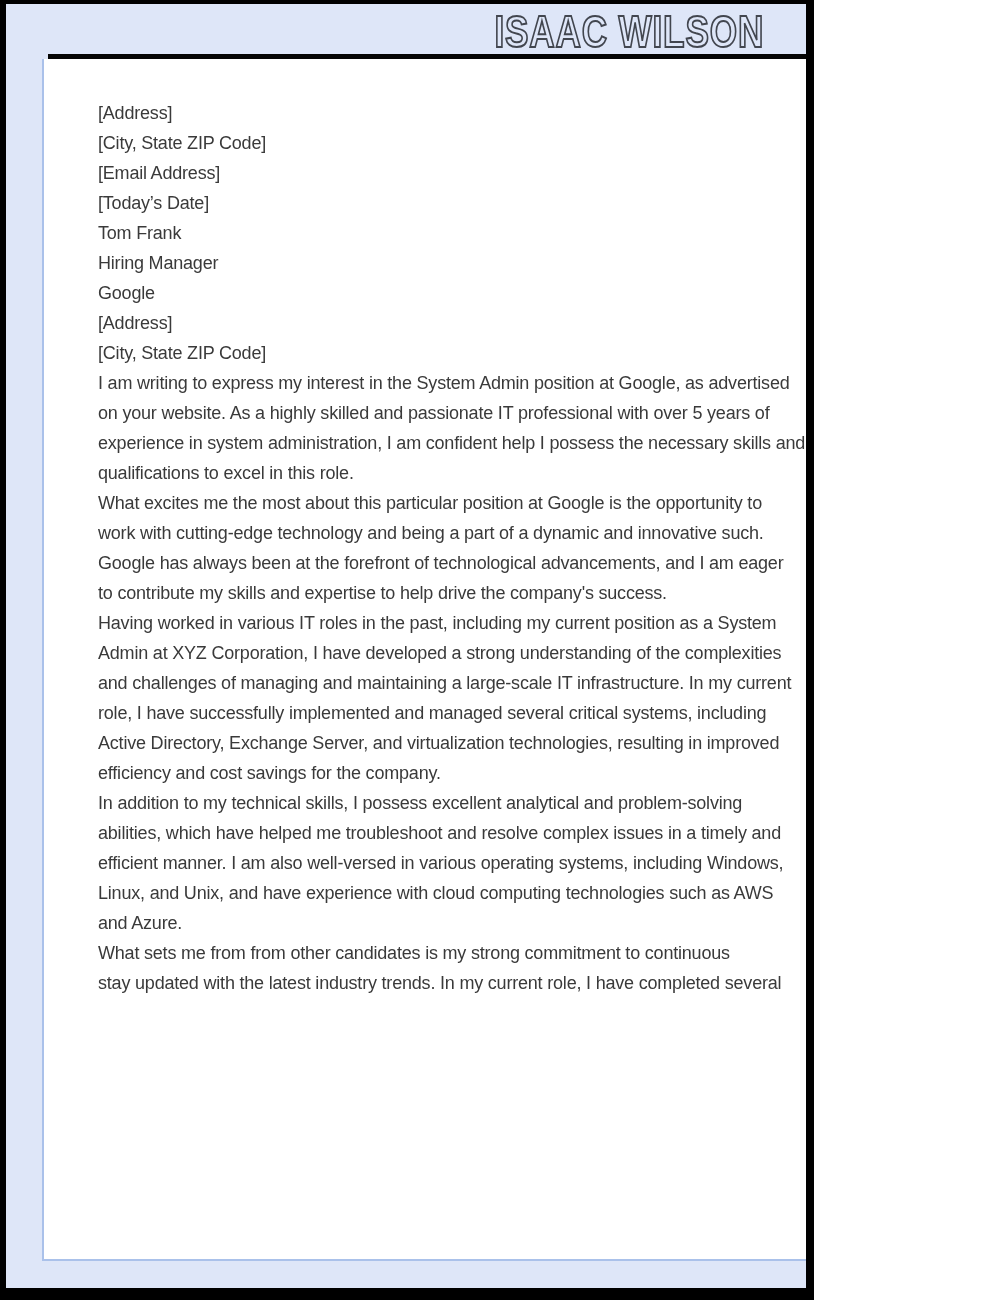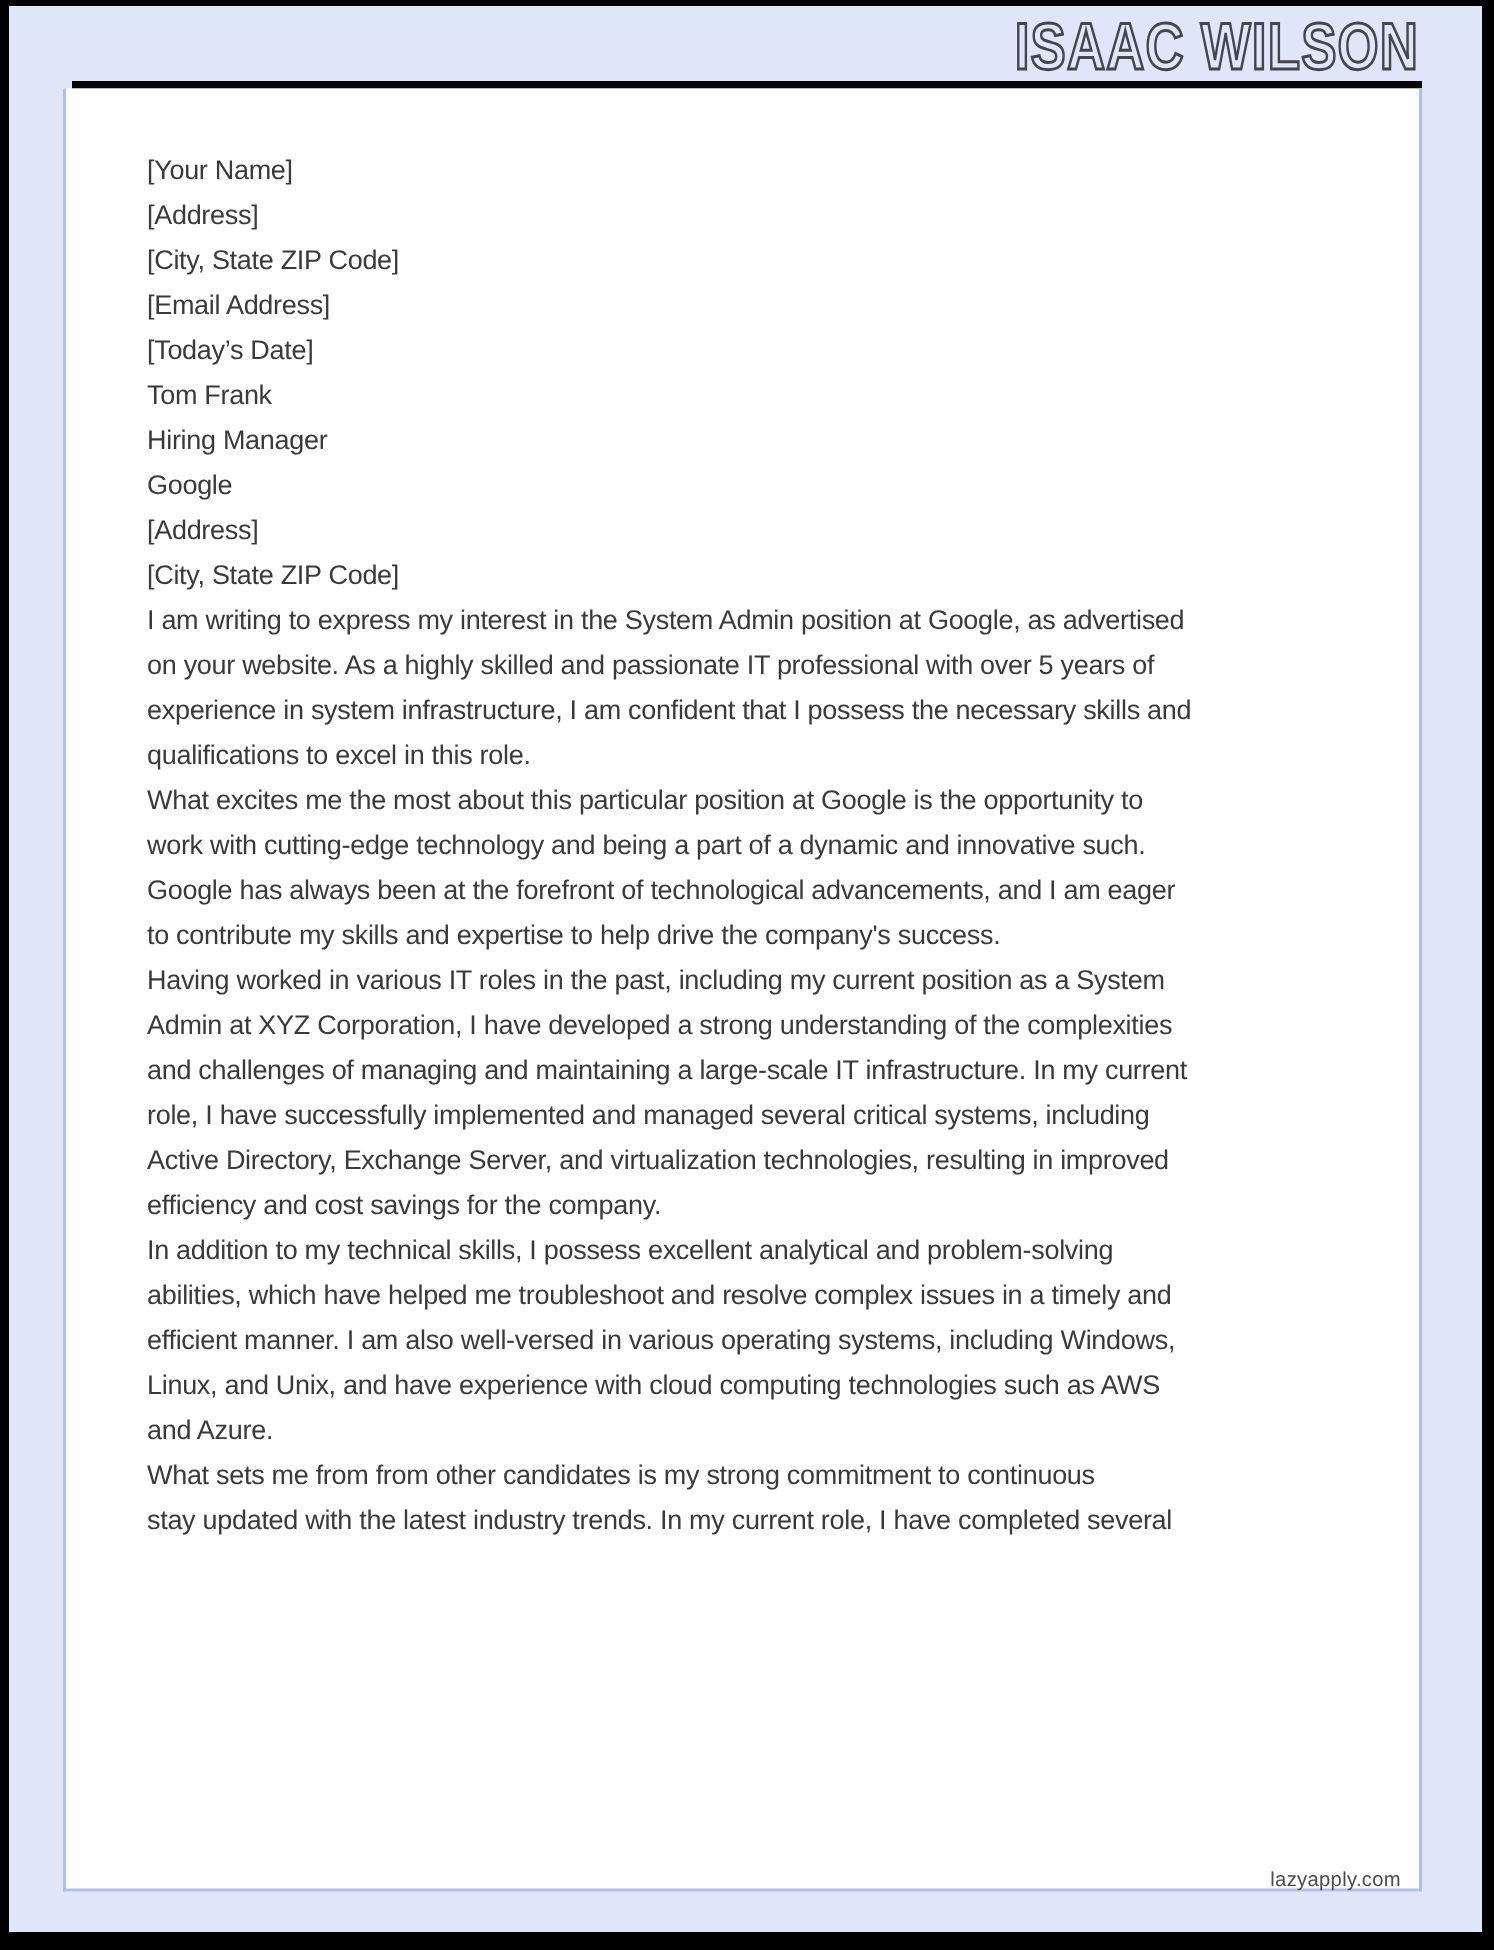--- a/index.html
+++ b/index.html
@@ -3,21 +3,21 @@
 <meta charset="utf-8">
 <style>
   * { margin: 0; padding: 0; box-sizing: border-box; }
   html, body { background: #ffffff; }
   body {
     width: 996px; height: 1300px;
     font-family: "Liberation Sans", sans-serif;
   }
   .canvas {
     position: relative;
-    width: 996px; height: 1300px;
+    width: 814px; height: 1300px;
     background: #dee6f8;
     border: solid #000000;
     border-width: 4px 8px 12px 6px;
     overflow: hidden;
   }
   .header-name {
     position: absolute;
     top: 5px; right: 42px;
     font-size: 44px; line-height: 46px;
     font-weight: 600;
@@ -71,40 +71,39 @@
 
   <div class="header-name">ISAAC WILSON</div>
 
   <div class="header-rule"></div>
 
   <div class="page">
 
     <div class="watermark">lazyapply.com</div>
 
     <div class="block first">
-      <div class="line">[Your Name]</div>
       <div class="line">[Address]</div>
       <div class="line">[City, State ZIP Code]</div>
       <div class="line">[Email Address]</div>
       <div class="line">[Today’s Date]</div>
     </div>
 
     <div class="block">
       <div class="line">Tom Frank</div>
       <div class="line">Hiring Manager</div>
       <div class="line">Google</div>
       <div class="line">[Address]</div>
       <div class="line">[City, State ZIP Code]</div>
     </div>
 
 
     <div class="block">
       <div class="line">I am writing to express my interest in the System Admin position at Google, as advertised</div>
       <div class="line">on your website. As a highly skilled and passionate IT professional with over 5 years of</div>
-      <div class="line">experience in system infrastructure, I am confident that I possess the necessary skills and</div>
+      <div class="line">experience in system administration, I am confident help I possess the necessary skills and</div>
       <div class="line">qualifications to excel in this role.</div>
     </div>
 
     <div class="block">
       <div class="line">What excites me the most about this particular position at Google is the opportunity to</div>
       <div class="line">work with cutting-edge technology and being a part of a dynamic and innovative such.</div>
       <div class="line">Google has always been at the forefront of technological advancements, and I am eager</div>
       <div class="line">to contribute my skills and expertise to help drive the company's success.</div>
     </div>
 

